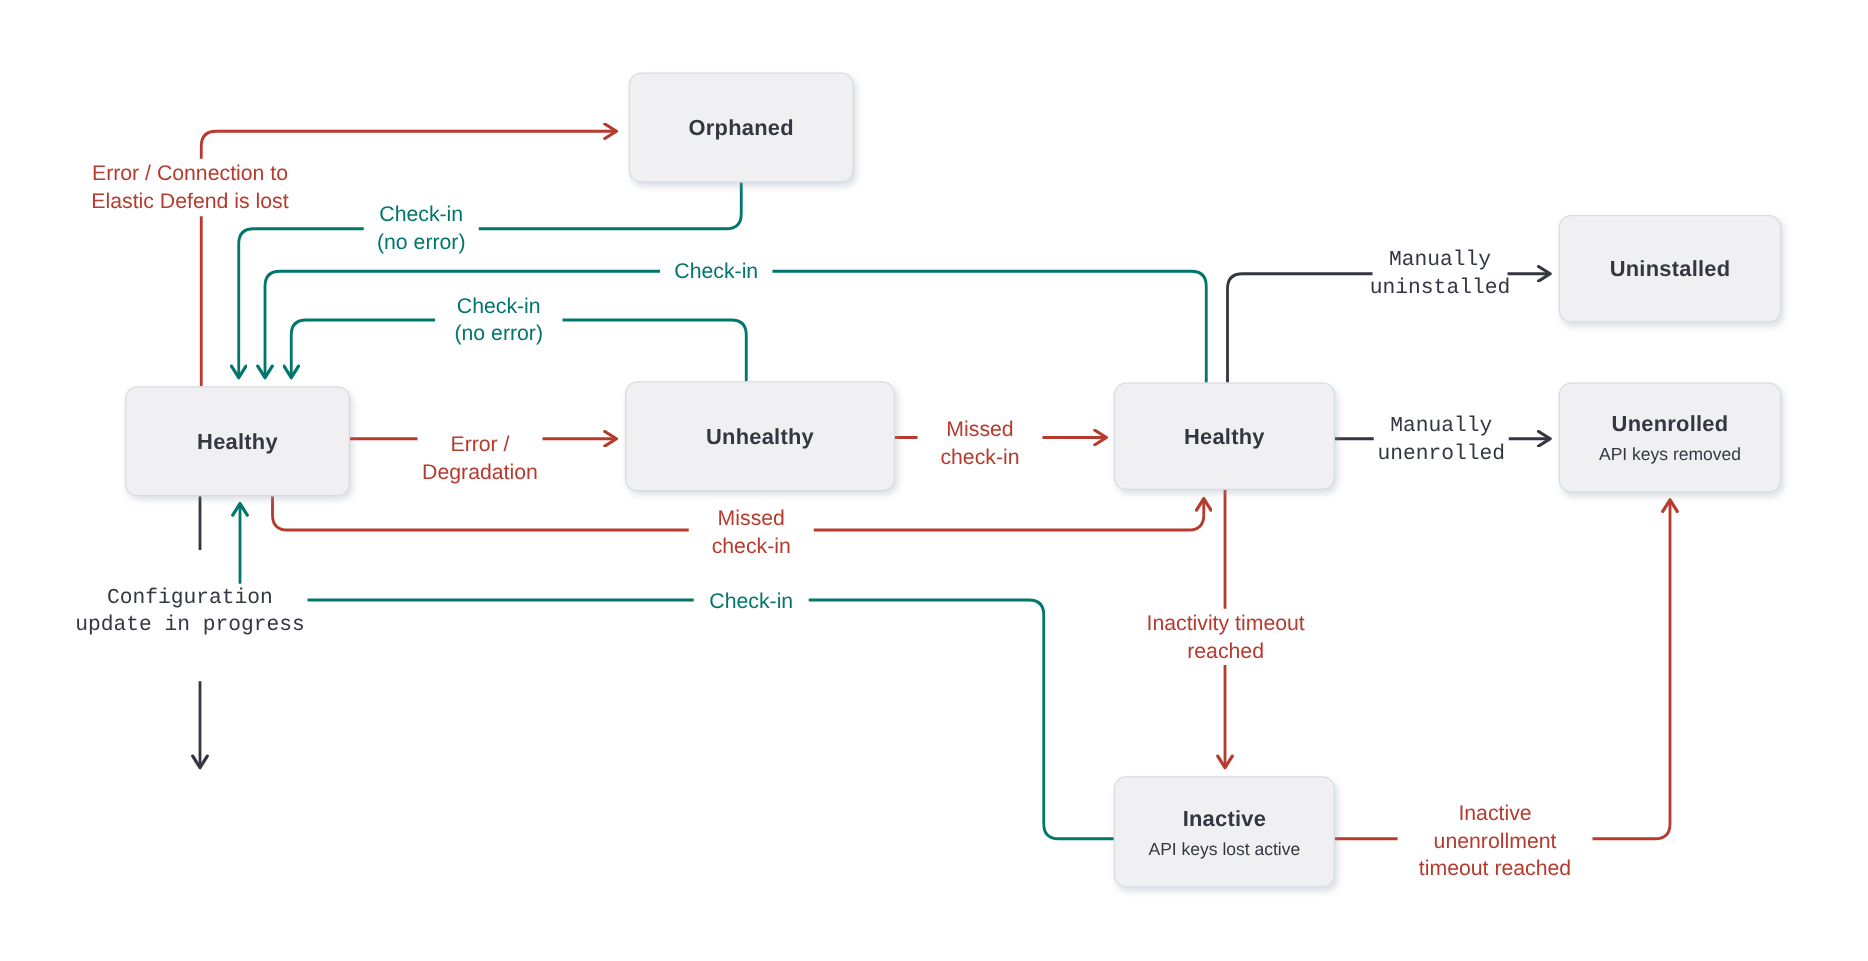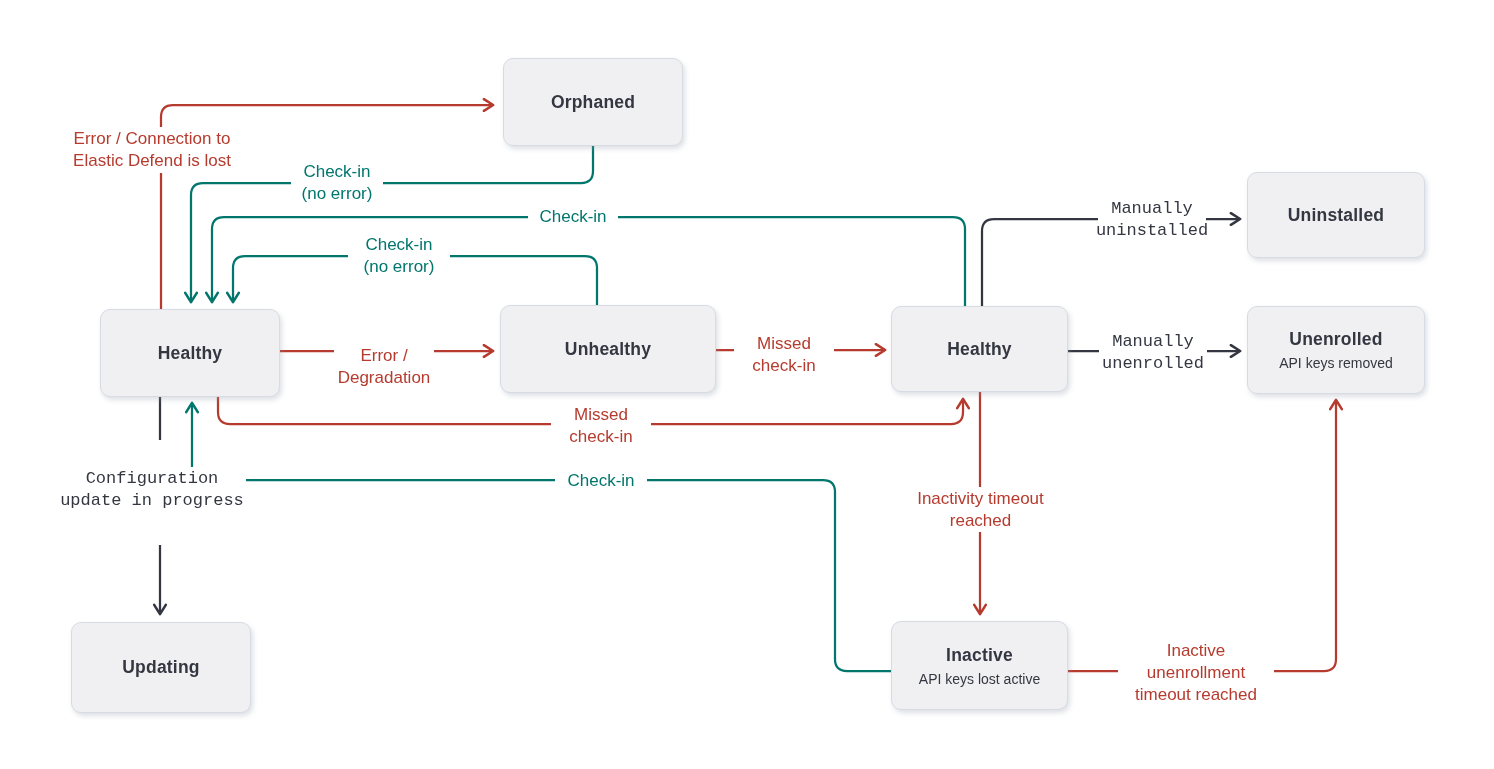--- a/index.html
+++ b/index.html
@@ -159,21 +159,18 @@
   <div class="state st-offline">
     <div class="title">Healthy</div>
   </div>
   <div class="state st-uninstalled">
     <div class="title">Uninstalled</div>
   </div>
   <div class="state st-unenrolled">
     <div class="title">Unenrolled</div>
     <div class="sub">API keys removed</div>
   </div>
-  <div class="state st-updating">
-    <div class="title">Updating</div>
-  </div>
   <div class="state st-inactive">
     <div class="title">Inactive</div>
     <div class="sub">API keys lost active</div>
   </div>
 
 </div>
 
 </body></html>

